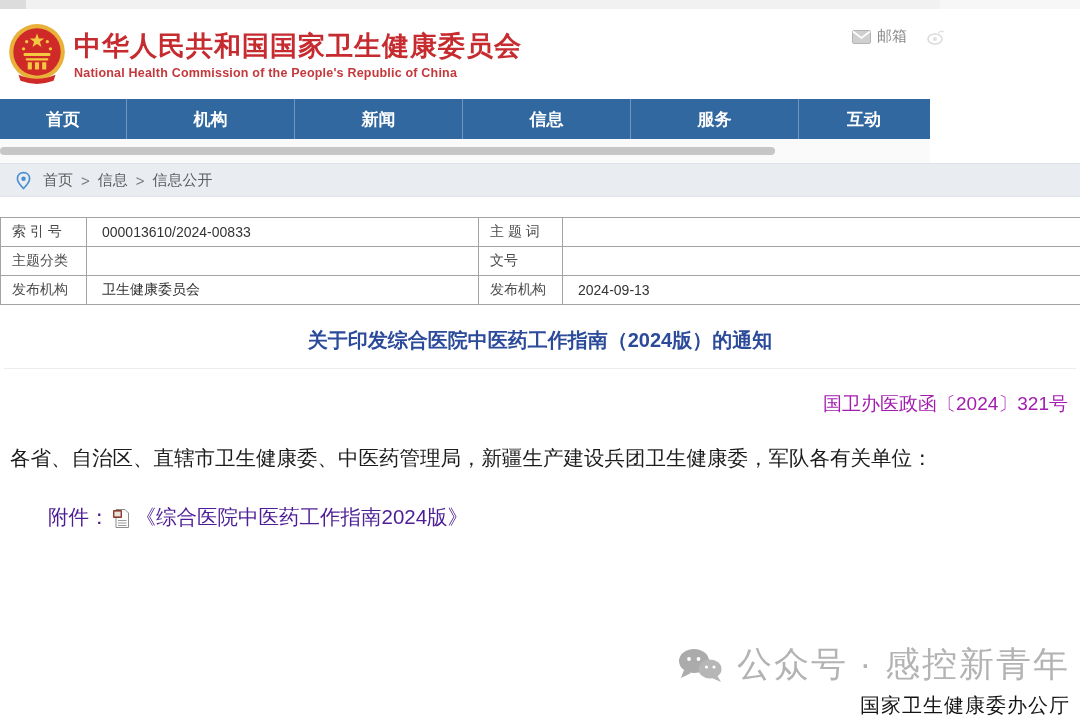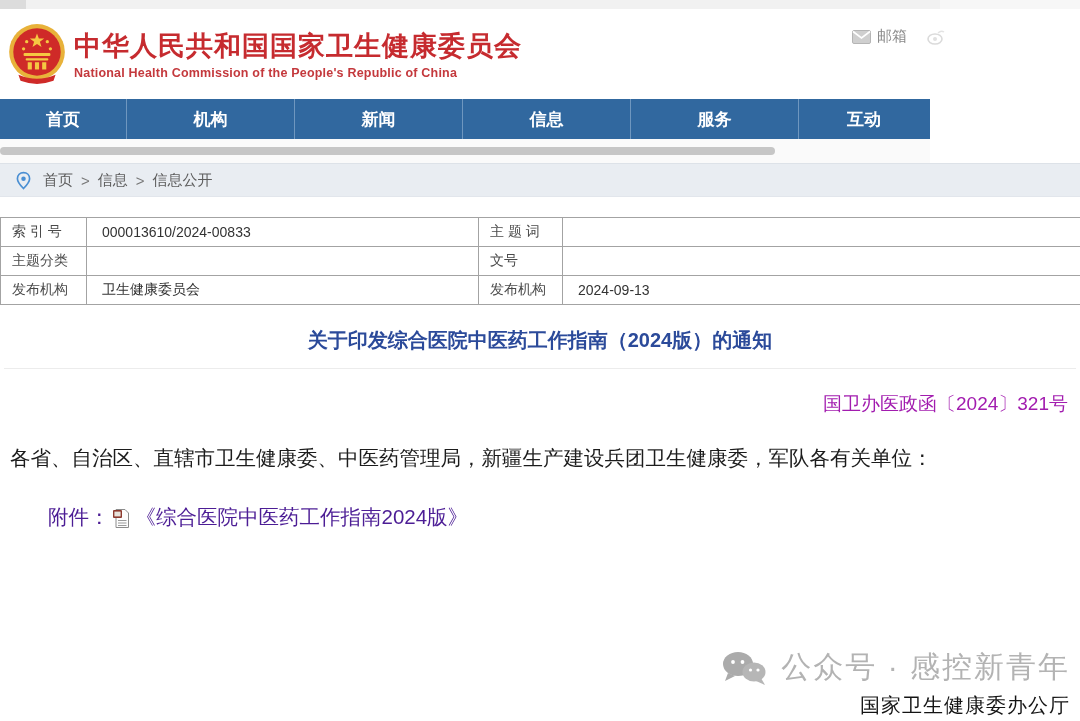--- a/index.html
+++ b/index.html
@@ -56,21 +56,21 @@
   .doc-body { margin: 22px 10px 0 10px; color: #1c1c1c; font-size: 20.5px; line-height: 38px; text-align: justify; }
   .doc-body .para-indent { text-indent: 2em; }
 
   .attachment-row { margin: 26px 0 0 48px; display: flex; align-items: center; color: #4c1d95; font-size: 20.5px; }
   .attach-icon { margin: 0 6px 0 2px; position: relative; top: 1px; }
   .attachment-name { cursor: pointer; }
 
   
   .bottom-right { position: absolute; right: 10px; bottom: 2px; text-align: right; }
   .watermark { display: flex; align-items: center; justify-content: flex-end; gap: 14px;
-               color: #b3b3b3; font-size: 30px; letter-spacing: 2px; }
+               color: #b3b3b3; font-size: 35px; letter-spacing: 2px; }
   .signature { margin-top: 4px; color: #141414; font-size: 20px; letter-spacing: 1px; }
 </style>
 </head>
 <body>
 
 <div class="page">
 
   <div class="top-strip">
     <div class="tab-stub"></div>
     <div class="right-stub"></div>

